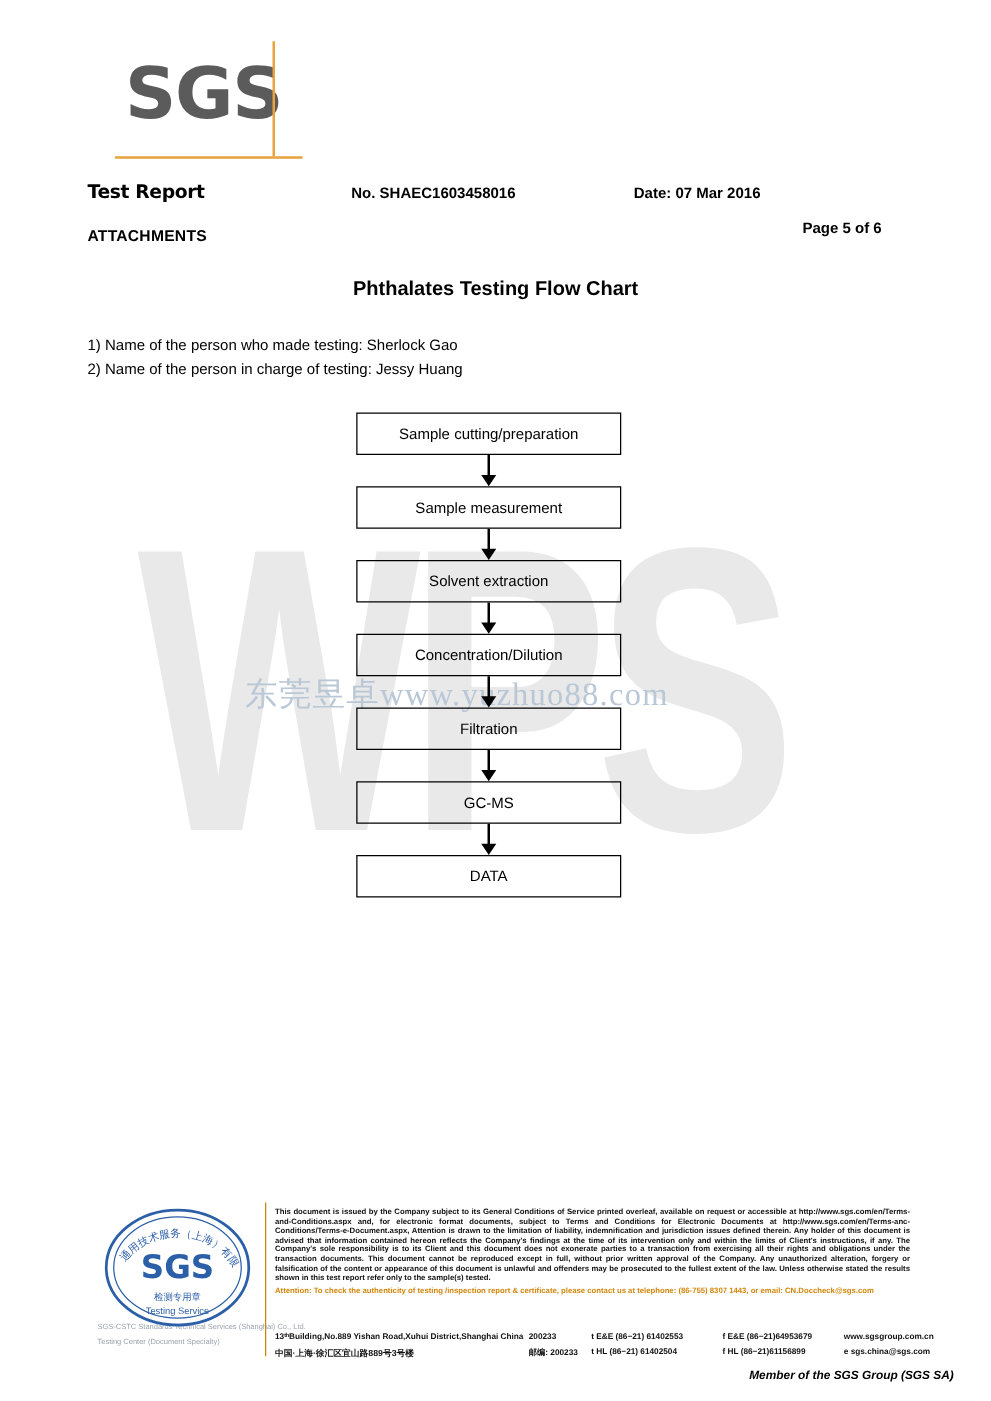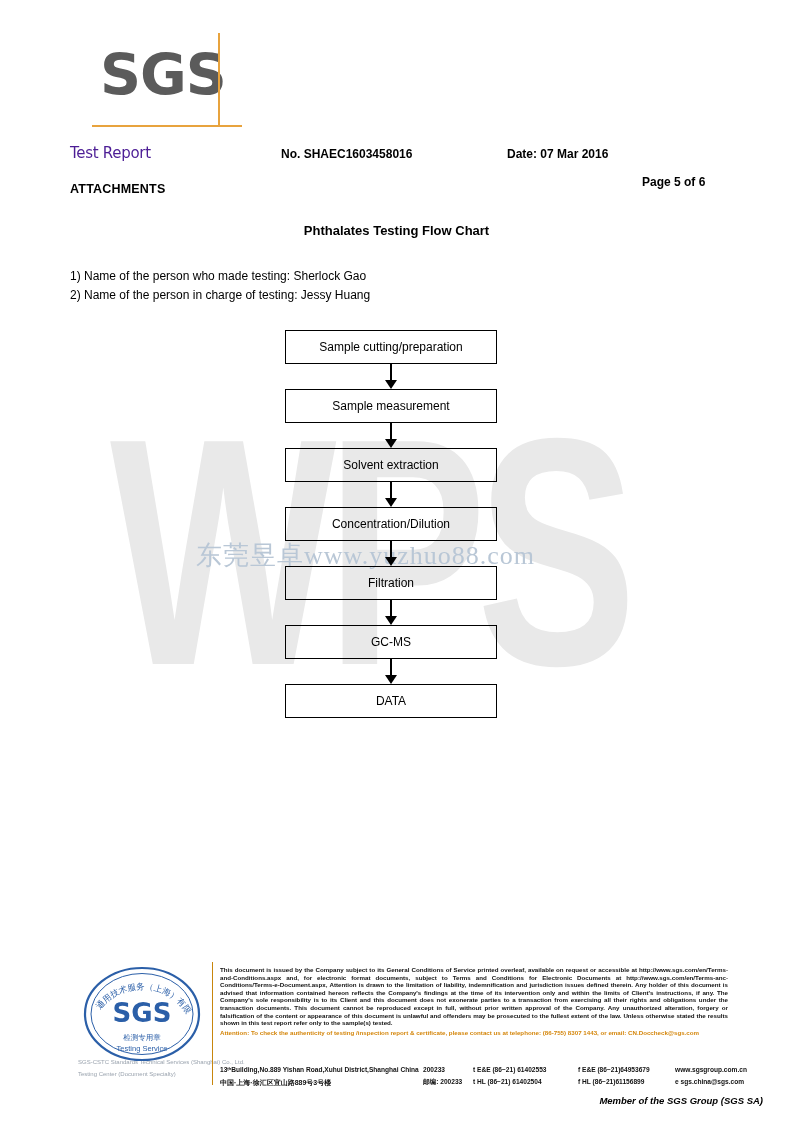--- a/index.html
+++ b/index.html
@@ -101,22 +101,22 @@
     width: 660px;
     height: 22px;
     z-index: 3;
   }
   .test-report {
     position: absolute;
     left: 0;
     top: 0;
     font-family: "DejaVu Sans", sans-serif;
     font-size: 15px;
-    font-weight: normal;
-    color: #4c1d95;
+    font-weight: bold;
+    color: #000000;
     letter-spacing: -0.3px;
   }
   .report-no {
     position: absolute;
     left: 211px;
     top: 3px;
     font-size: 12px;
     font-weight: bold;
   }
   .report-date {
@@ -143,21 +143,21 @@
     font-weight: bold;
     letter-spacing: 0.2px;
     z-index: 3;
   }
   .flow-title {
     position: absolute;
     left: 0;
     top: 223px;
     width: 793px;
     text-align: center;
-    font-size: 13px;
+    font-size: 16px;
     font-weight: bold;
     z-index: 3;
   }
   .person-line1 {
     position: absolute;
     left: 70px;
     top: 269px;
     font-size: 12px;
     z-index: 3;
   }

